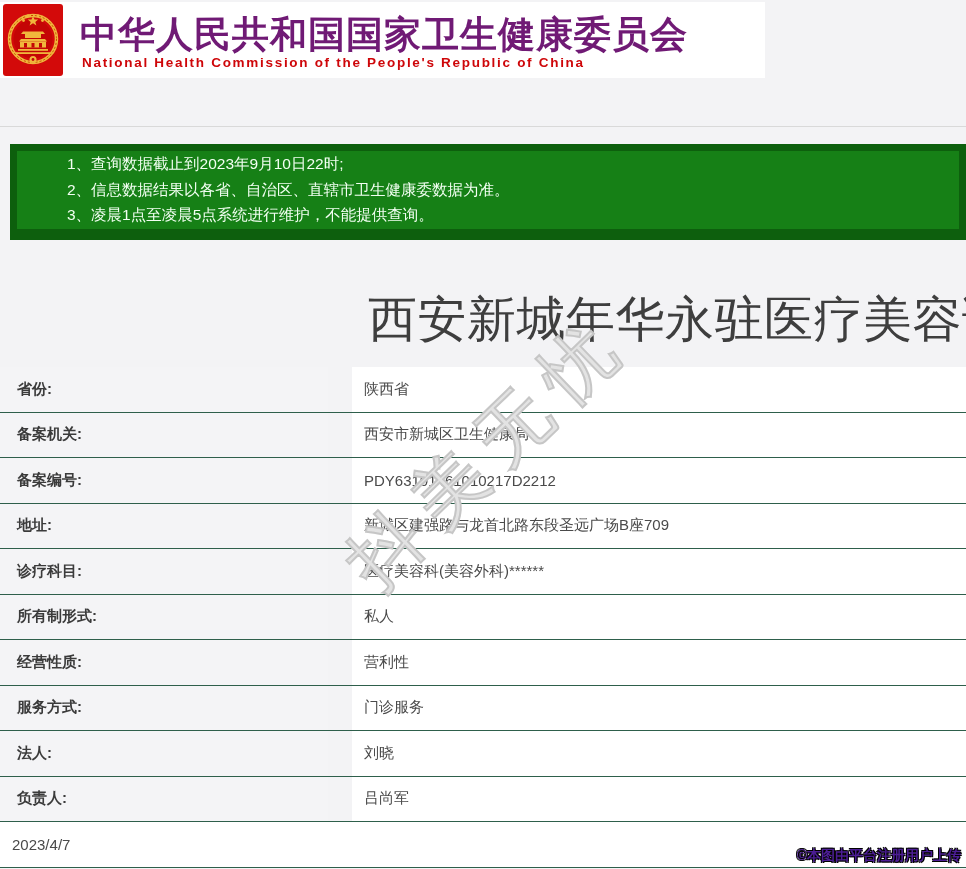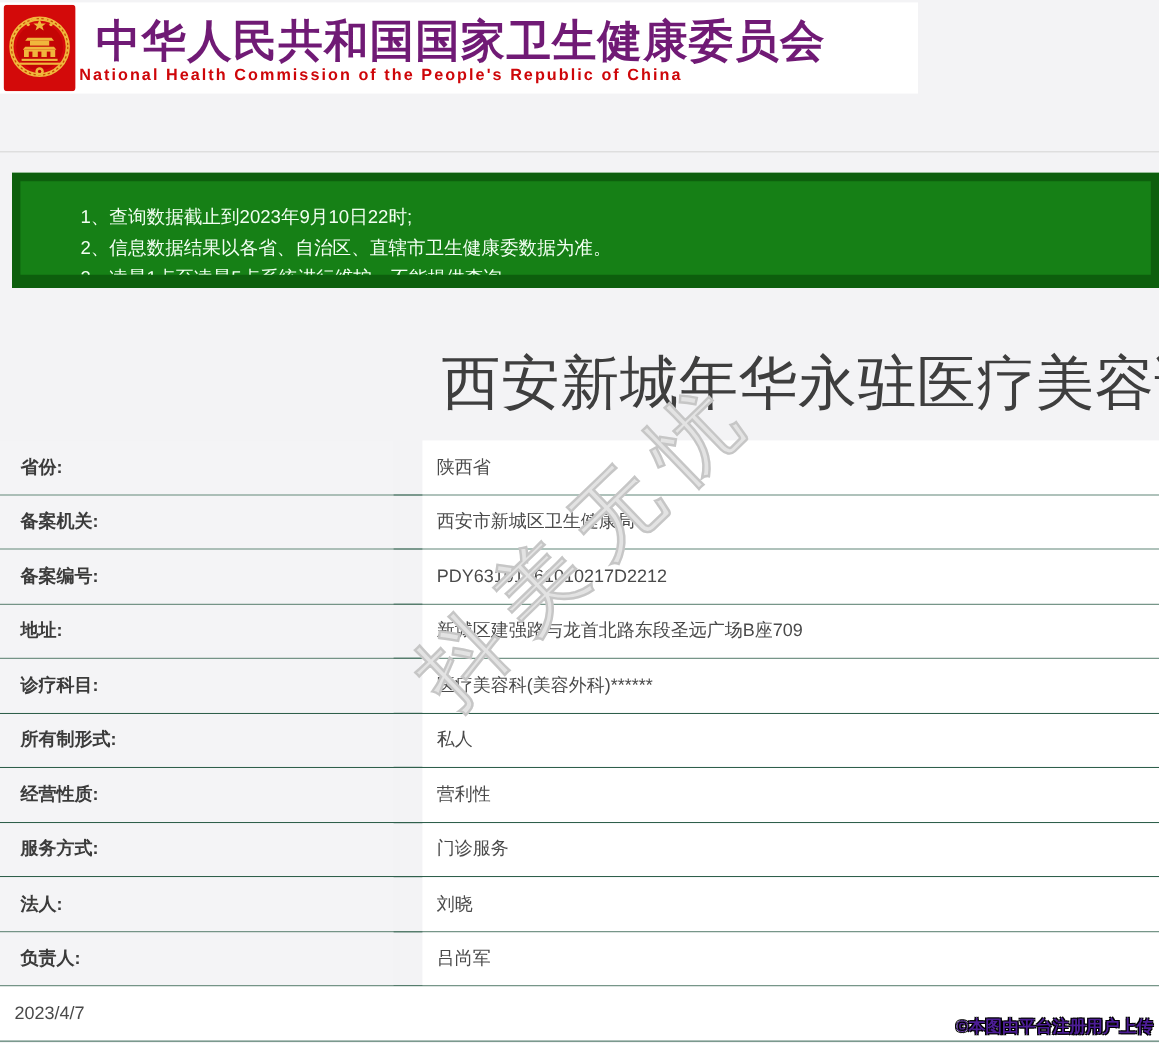--- a/index.html
+++ b/index.html
@@ -23,38 +23,38 @@
     width:60px; height:72px;
   }
   .header-title-cn {
     position:absolute; left:80px; top:8px;
     font-size:37px; font-weight:bold;
     color:#701a75; letter-spacing:1px;
     white-space:nowrap;
     text-align:center;
   }
   .header-title-en {
-    position:absolute; left:66px; top:53px;
+    position:absolute; left:82px; top:53px;
     font-size:13.5px; font-weight:bold;
     color:#ce0609; letter-spacing:1.7px;
     white-space:nowrap;
   }
   .header-divider {
     position:absolute; left:0; top:126px;
     width:966px; height:1px; background:#d9d9d9;
   }
 
   
   .notice-box {
     position:absolute; left:10px; top:144px;
     width:956px; height:96px;
     background:#168016;
     border:7px solid #0d5f0d;
     border-bottom-width:11px;
-    padding:18px 10px 0 50px;
+    padding:0 10px 0 50px;
     overflow:hidden;
   }
   .notice-line {
     color:#f2fff2;
     font-size:15.5px;
     line-height:25.5px;
     white-space:nowrap;
   }
 
   

